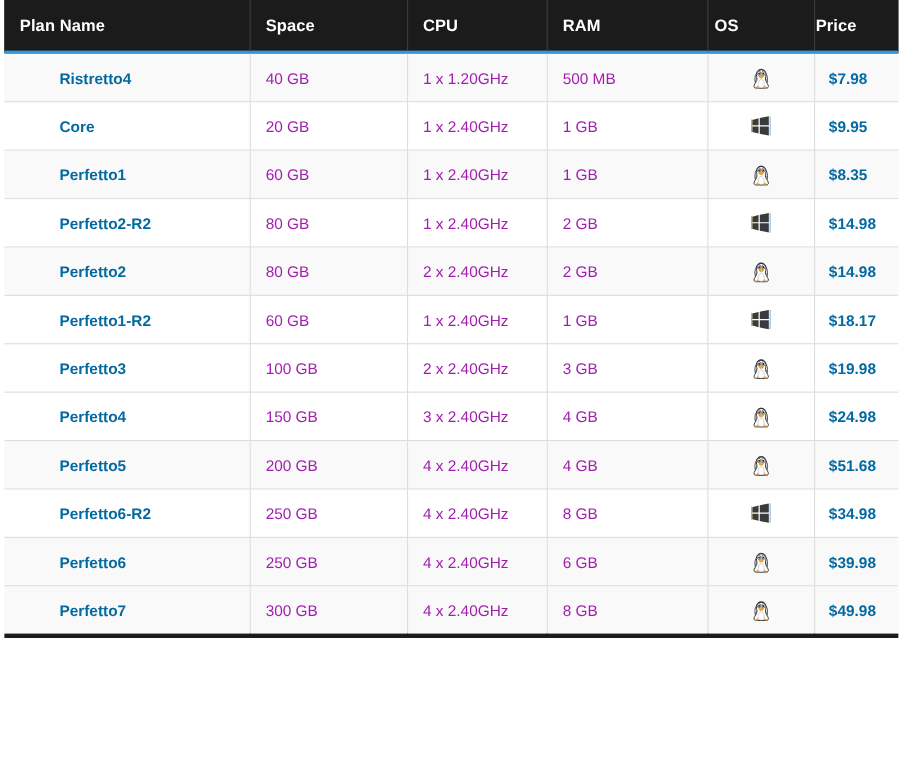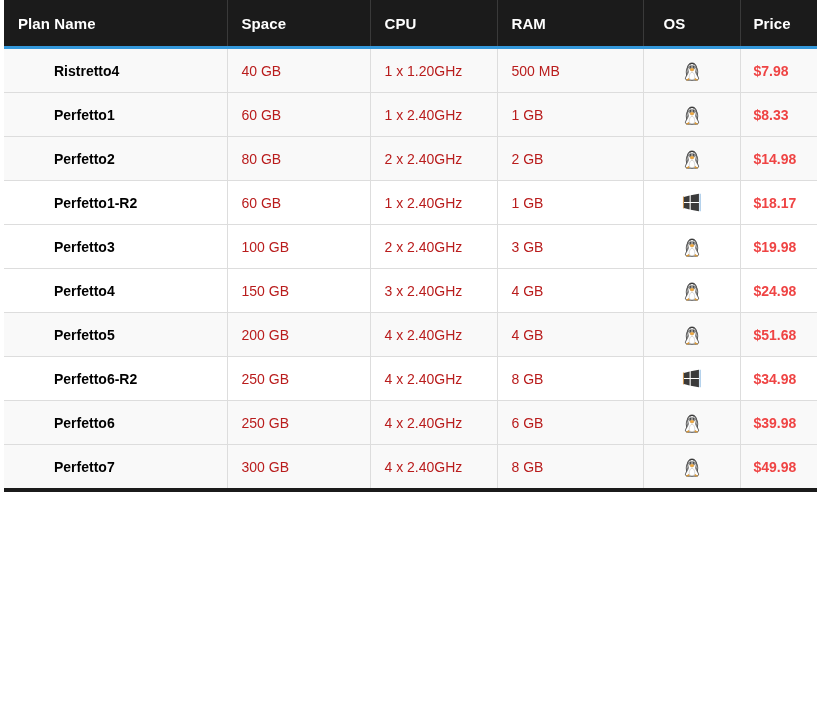--- a/index.html
+++ b/index.html
@@ -55,24 +55,24 @@
     border-right: 1px solid #3a3a3a;
     border-bottom: 3px solid #3498db;
     letter-spacing: 0.1px;
     white-space: nowrap;
   }
   thead th:last-child {
     border-right: none;
   }
   thead th.th-os {
     text-align: left;
-    padding-left: 20px;
+    padding-left: 6px;
   }
   thead th.th-price {
-    padding-left: 13px;
+    padding-left: 1px;
   }
 
   
   tbody tr {
     background: #ffffff;
   }
   tbody tr.odd {
     background: #f9f9f9;
   }
   tbody td {
@@ -87,41 +87,41 @@
     overflow: hidden;
   }
   tbody td:last-child {
     border-right: none;
   }
   tbody tr:last-child td {
     border-bottom: none;
   }
 
   td.plan-cell a.plan-link {
-    color: #000000;
+    color: #0369a1;
     font-weight: bold;
     font-size: 14px;
     text-decoration: none;
     cursor: pointer;
     padding-left: 36px;
   }
 
   td.space-cell,
   td.cpu-cell,
   td.ram-cell {
-    color: #b91c1c;
+    color: #a21caf;
   }
 
   td.os-cell {
     text-align: center;
     padding-left: 0;
   }
   td.price-cell {
     font-weight: bold;
-    color: #ef4444;
+    color: #0369a1;
     padding-left: 13px;
   }
 
   
   .os-icon {
     display: inline-block;
     line-height: 0;
     vertical-align: middle;
   }
   .os-icon svg {
@@ -167,41 +167,71 @@
                 <ellipse cx="21.8" cy="13.8" rx="1.5" ry="2.1" fill="#1b1b1b"></ellipse>
                 <path d="M18 16.4 C15.6 16.4 14.2 18.1 14.2 19.5 C14.2 20.9 15.9 21.8 18 21.8 C20.1 21.8 21.8 20.9 21.8 19.5 C21.8 18.1 20.4 16.4 18 16.4 Z" fill="#f4a93c" stroke="#b97a1d" stroke-width="0.9"></path>
                 <path d="M18 24.5 C14.8 24.5 12.4 29.4 12.4 34.2 C12.4 37.6 14.8 39.6 18 39.6 C21.2 39.6 23.6 37.6 23.6 34.2 C23.6 29.4 21.2 24.5 18 24.5 Z" fill="#ffffff" stroke="#9a9a9a" stroke-width="0.8"></path>
                 <path d="M11.5 36.5 C9.8 38.2 7.8 39.4 6.4 40.1 C8.0 40.6 10.6 40.4 12.6 39.4 Z" fill="#f4a93c" stroke="#b97a1d" stroke-width="0.8" stroke-linejoin="round"></path>
                 <path d="M24.5 36.5 C26.2 38.2 28.2 39.4 29.6 40.1 C28.0 40.6 25.4 40.4 23.4 39.4 Z" fill="#f4a93c" stroke="#b97a1d" stroke-width="0.8" stroke-linejoin="round"></path>
                 <path d="M9.6 22.0 C8.0 24.4 6.8 27.4 6.6 30.0 C7.8 27.6 9.0 25.2 10.6 23.6 Z" fill="#2f2f2f" opacity="0.55"></path>
                 <path d="M26.4 22.0 C28.0 24.4 29.2 27.4 29.4 30.0 C28.2 27.6 27.0 25.2 25.4 23.6 Z" fill="#2f2f2f" opacity="0.55"></path>
               </svg></span></td>
           <td class="price-cell">$7.98</td>
         </tr>
+        <tr class="even">
+          <td class="plan-cell"><a class="plan-link">Core</a></td>
+          <td class="space-cell">20 GB</td>
+          <td class="cpu-cell">1 x 2.40GHz</td>
+          <td class="ram-cell">1 GB</td>
+          <td class="os-cell"><span class="os-icon"><svg width="19" height="19" viewBox="0 0 24 24" aria-hidden="true">
+                <path d="M2.4 5.1 L9.6 3.2 L9.6 11.3 L2.4 11.3 Z" fill="#3a3a3a"></path>
+                <path d="M11.0 2.9 L21.4 0.9 L21.4 11.3 L11.0 11.3 Z" fill="#3a3a3a"></path>
+                <path d="M2.4 12.7 L9.6 12.7 L9.6 20.8 L2.4 18.9 Z" fill="#3a3a3a"></path>
+                <path d="M11.0 12.7 L21.4 12.7 L21.4 23.1 L11.0 21.1 Z" fill="#3a3a3a"></path>
+                <path d="M1.2 4.5 L2.4 4.5 L2.4 19.5 L1.2 19.2 Z" fill="#c98a3e"></path>
+                <path d="M22.4 0.9 L23.3 0.9 L23.3 23.1 L22.4 23.1 Z" fill="#5b9bd5"></path>
+              </svg></span></td>
+          <td class="price-cell">$9.95</td>
+        </tr>
         <tr class="odd">
           <td class="plan-cell"><a class="plan-link">Perfetto1</a></td>
           <td class="space-cell">60 GB</td>
           <td class="cpu-cell">1 x 2.40GHz</td>
           <td class="ram-cell">1 GB</td>
           <td class="os-cell"><span class="os-icon"><svg width="18" height="22" viewBox="0 0 36 44" aria-hidden="true">
                 <ellipse cx="18" cy="24" rx="11.5" ry="16" fill="#ffffff" stroke="#3a3a3a" stroke-width="1.6"></ellipse>
                 <path d="M18 6 C12.4 6 9.2 10.4 9.2 15.4 C9.2 19 10.4 21.2 10.4 23.6 C10.4 27 6.6 31.6 5.2 35.2 C4.1 38.1 5.8 40.2 9.2 40.2 L26.8 40.2 C30.2 40.2 31.9 38.1 30.8 35.2 C29.4 31.6 25.6 27 25.6 23.6 C25.6 21.2 26.8 19 26.8 15.4 C26.8 10.4 23.6 6 18 6 Z" fill="#ffffff" stroke="#2f2f2f" stroke-width="1.7" stroke-linejoin="round"></path>
                 <path d="M18 6 C13.6 6 10.6 9.2 9.8 13.4 C11.6 9.6 14.4 7.8 18 7.8 C21.6 7.8 24.4 9.6 26.2 13.4 C25.4 9.2 22.4 6 18 6 Z" fill="#2f2f2f"></path>
                 <ellipse cx="13.9" cy="13.2" rx="3.1" ry="4.0" fill="#ffffff" stroke="#2f2f2f" stroke-width="1.2"></ellipse>
                 <ellipse cx="22.1" cy="13.2" rx="3.1" ry="4.0" fill="#ffffff" stroke="#2f2f2f" stroke-width="1.2"></ellipse>
                 <ellipse cx="14.2" cy="13.8" rx="1.5" ry="2.1" fill="#1b1b1b"></ellipse>
                 <ellipse cx="21.8" cy="13.8" rx="1.5" ry="2.1" fill="#1b1b1b"></ellipse>
                 <path d="M18 16.4 C15.6 16.4 14.2 18.1 14.2 19.5 C14.2 20.9 15.9 21.8 18 21.8 C20.1 21.8 21.8 20.9 21.8 19.5 C21.8 18.1 20.4 16.4 18 16.4 Z" fill="#f4a93c" stroke="#b97a1d" stroke-width="0.9"></path>
                 <path d="M18 24.5 C14.8 24.5 12.4 29.4 12.4 34.2 C12.4 37.6 14.8 39.6 18 39.6 C21.2 39.6 23.6 37.6 23.6 34.2 C23.6 29.4 21.2 24.5 18 24.5 Z" fill="#ffffff" stroke="#9a9a9a" stroke-width="0.8"></path>
                 <path d="M11.5 36.5 C9.8 38.2 7.8 39.4 6.4 40.1 C8.0 40.6 10.6 40.4 12.6 39.4 Z" fill="#f4a93c" stroke="#b97a1d" stroke-width="0.8" stroke-linejoin="round"></path>
                 <path d="M24.5 36.5 C26.2 38.2 28.2 39.4 29.6 40.1 C28.0 40.6 25.4 40.4 23.4 39.4 Z" fill="#f4a93c" stroke="#b97a1d" stroke-width="0.8" stroke-linejoin="round"></path>
                 <path d="M9.6 22.0 C8.0 24.4 6.8 27.4 6.6 30.0 C7.8 27.6 9.0 25.2 10.6 23.6 Z" fill="#2f2f2f" opacity="0.55"></path>
                 <path d="M26.4 22.0 C28.0 24.4 29.2 27.4 29.4 30.0 C28.2 27.6 27.0 25.2 25.4 23.6 Z" fill="#2f2f2f" opacity="0.55"></path>
               </svg></span></td>
-          <td class="price-cell">$8.33</td>
+          <td class="price-cell">$8.35</td>
+        </tr>
+        <tr class="even">
+          <td class="plan-cell"><a class="plan-link">Perfetto2-R2</a></td>
+          <td class="space-cell">80 GB</td>
+          <td class="cpu-cell">1 x 2.40GHz</td>
+          <td class="ram-cell">2 GB</td>
+          <td class="os-cell"><span class="os-icon"><svg width="19" height="19" viewBox="0 0 24 24" aria-hidden="true">
+                <path d="M2.4 5.1 L9.6 3.2 L9.6 11.3 L2.4 11.3 Z" fill="#3a3a3a"></path>
+                <path d="M11.0 2.9 L21.4 0.9 L21.4 11.3 L11.0 11.3 Z" fill="#3a3a3a"></path>
+                <path d="M2.4 12.7 L9.6 12.7 L9.6 20.8 L2.4 18.9 Z" fill="#3a3a3a"></path>
+                <path d="M11.0 12.7 L21.4 12.7 L21.4 23.1 L11.0 21.1 Z" fill="#3a3a3a"></path>
+                <path d="M1.2 4.5 L2.4 4.5 L2.4 19.5 L1.2 19.2 Z" fill="#c98a3e"></path>
+                <path d="M22.4 0.9 L23.3 0.9 L23.3 23.1 L22.4 23.1 Z" fill="#5b9bd5"></path>
+              </svg></span></td>
+          <td class="price-cell">$14.98</td>
         </tr>
         <tr class="odd">
           <td class="plan-cell"><a class="plan-link">Perfetto2</a></td>
           <td class="space-cell">80 GB</td>
           <td class="cpu-cell">2 x 2.40GHz</td>
           <td class="ram-cell">2 GB</td>
           <td class="os-cell"><span class="os-icon"><svg width="18" height="22" viewBox="0 0 36 44" aria-hidden="true">
                 <ellipse cx="18" cy="24" rx="11.5" ry="16" fill="#ffffff" stroke="#3a3a3a" stroke-width="1.6"></ellipse>
                 <path d="M18 6 C12.4 6 9.2 10.4 9.2 15.4 C9.2 19 10.4 21.2 10.4 23.6 C10.4 27 6.6 31.6 5.2 35.2 C4.1 38.1 5.8 40.2 9.2 40.2 L26.8 40.2 C30.2 40.2 31.9 38.1 30.8 35.2 C29.4 31.6 25.6 27 25.6 23.6 C25.6 21.2 26.8 19 26.8 15.4 C26.8 10.4 23.6 6 18 6 Z" fill="#ffffff" stroke="#2f2f2f" stroke-width="1.7" stroke-linejoin="round"></path>
                 <path d="M18 6 C13.6 6 10.6 9.2 9.8 13.4 C11.6 9.6 14.4 7.8 18 7.8 C21.6 7.8 24.4 9.6 26.2 13.4 C25.4 9.2 22.4 6 18 6 Z" fill="#2f2f2f"></path>

